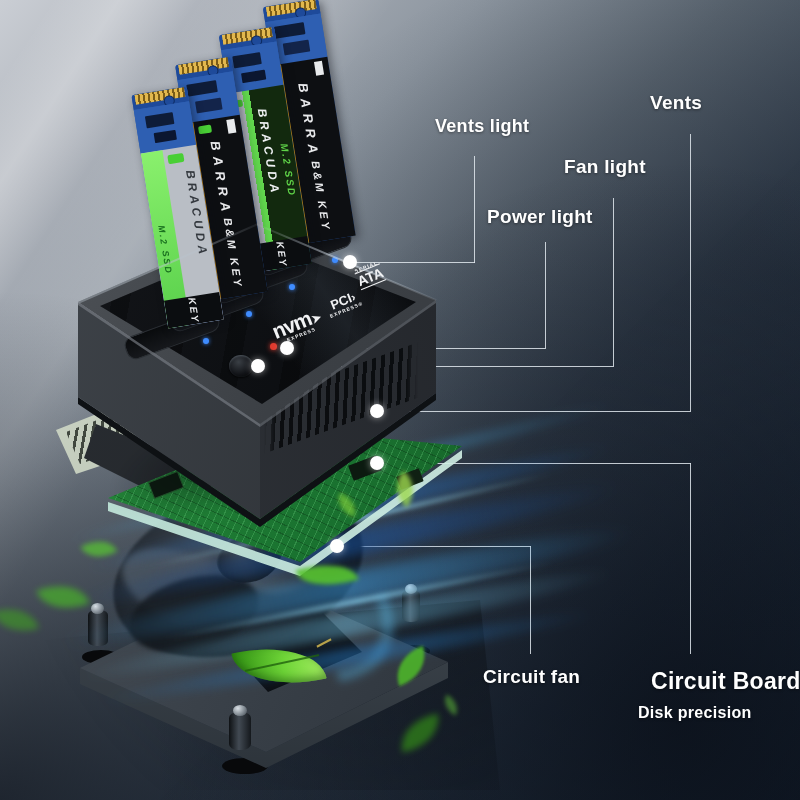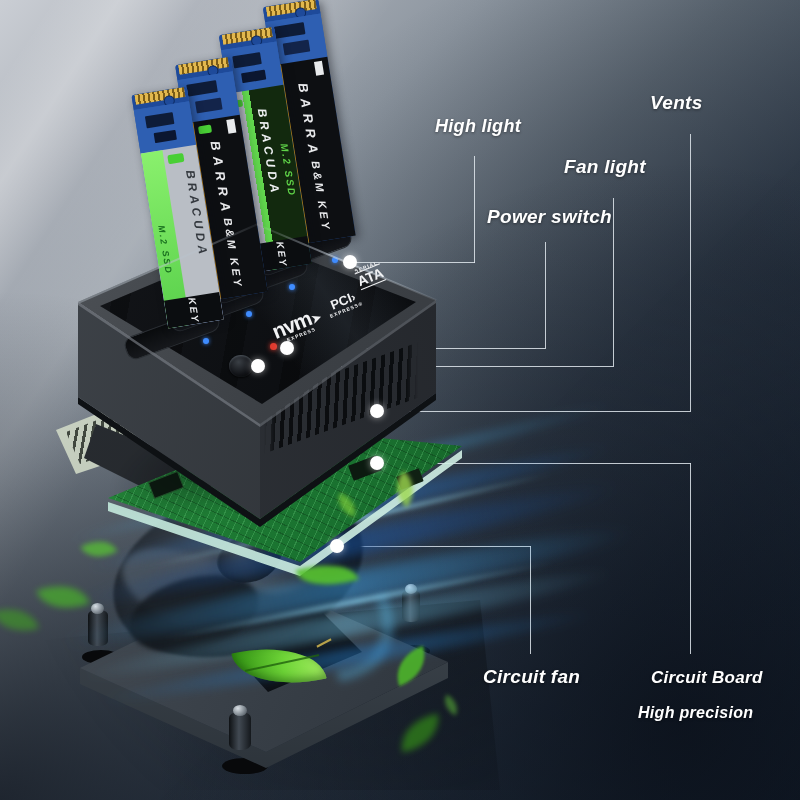--- a/index.html
+++ b/index.html
@@ -6,22 +6,22 @@
   #canvas{position:relative;width:800px;height:800px;overflow:hidden;
           font-family:"Liberation Sans",sans-serif;
           background:linear-gradient(135deg,#caced4 0%,#adb2ba 14%,#8d96a0 30%,#5d6873 46%,#3b4755 60%,#27334231 0),
           linear-gradient(135deg,#c9cdd3 0%,#aeb3bb 14%,#8d96a0 30%,#5d6873 46%,#3a4654 62%,#222e3d 78%,#15202e 92%,#101a28 100%);}
   .ov{position:absolute;inset:0;pointer-events:none;}
   .poly{position:absolute;inset:0;}
   .seg,.cl-seg{position:absolute;background:rgba(224,231,237,.85);}
   .cl-dot{position:absolute;width:14px;height:14px;border-radius:50%;background:#fff;
           box-shadow:0 0 7px rgba(255,255,255,.55);}
   .cl-label{position:absolute;color:#fff;font-weight:bold;white-space:nowrap;
-            text-shadow:0 1px 3px rgba(0,0,0,.45);letter-spacing:.3px;font-style:italic;}
-  .fs16{font-size:16px}.fs17{font-size:17px}.fs18{font-size:18px}.fs19{font-size:19px}
+            text-shadow:0 1px 3px rgba(0,0,0,.45);letter-spacing:.3px;}
+  .fs16{font-size:16px}.fs17{font-size:23px}.fs18{font-size:18px}.fs19{font-size:19px}
   
   .ssd{position:absolute;width:56px;background:#2e5fb2;border-radius:3px;
        transform-origin:50% 100%;transform:rotate(-9deg);
        box-shadow:3px 3px 10px rgba(10,14,20,.45);display:flex;flex-direction:column;}
   .conn{height:15px;position:relative;background:#1e4a9a;border-radius:3px 3px 0 0;overflow:hidden;}
   .conn::before{content:"";position:absolute;left:3px;right:3px;top:0;height:10px;
        background:repeating-linear-gradient(90deg,#e2b84e 0 3px,#7a5c17 3px 5px);}
   .notch{position:absolute;top:6px;right:14px;width:9px;height:9px;border-radius:50%;
        background:#1e4a9a;border:1px solid #0c2a60;}
   .pcbsec{height:44px;position:relative;background:#2e5fb2;}
@@ -249,46 +249,46 @@
       <div class="keyband">
         <span class="keytxt">KEY</span>
       </div>
     </div>
   </div>
 
   <div>
     <div class="cl-seg" style="left:350px;top:262px;width:125px;height:1px;"></div>
     <div class="cl-seg" style="left:474px;top:156px;width:1px;height:107px;"></div>
     <div class="cl-dot" style="left:343px;top:255px;z-index:50;"></div>
-    <div class="cl-label fs18" style="left:435px;top:116px;z-index:50;">High light</div>
+    <div class="cl-label fs18" style="left:435px;top:116px;z-index:50;">Vents light</div>
   </div>
   <div>
     <div class="cl-seg" style="left:287px;top:348px;width:259px;height:1px;"></div>
     <div class="cl-seg" style="left:545px;top:242px;width:1px;height:106px;"></div>
     <div class="cl-dot" style="left:280px;top:341px;z-index:50;"></div>
-    <div class="cl-label fs19" style="left:487px;top:206px;z-index:50;">Power switch</div>
+    <div class="cl-label fs19" style="left:487px;top:206px;z-index:50;">Power light</div>
   </div>
   <div>
     <div class="cl-seg" style="left:258px;top:366px;width:356px;height:1px;"></div>
     <div class="cl-seg" style="left:613px;top:198px;width:1px;height:168px;"></div>
     <div class="cl-dot" style="left:251px;top:359px;z-index:50;"></div>
     <div class="cl-label fs19" style="left:564px;top:156px;z-index:50;">Fan light</div>
   </div>
   <div>
     <div class="cl-seg" style="left:377px;top:411px;width:314px;height:1px;"></div>
     <div class="cl-seg" style="left:690px;top:134px;width:1px;height:277px;"></div>
     <div class="cl-dot" style="left:370px;top:404px;z-index:50;"></div>
     <div class="cl-label fs19" style="left:650px;top:92px;z-index:50;">Vents</div>
   </div>
   <div>
     <div class="cl-seg" style="left:377px;top:463px;width:314px;height:1px;"></div>
     <div class="cl-seg" style="left:690px;top:463px;width:1px;height:191px;"></div>
     <div class="cl-dot" style="left:370px;top:456px;z-index:50;"></div>
     <div class="cl-label fs17" style="left:651px;top:668px;z-index:50;">Circuit Board</div>
-    <div class="cl-label fs16" style="left:638px;top:704px;z-index:50;">High precision</div>
+    <div class="cl-label fs16" style="left:638px;top:704px;z-index:50;">Disk precision</div>
   </div>
   <div>
     <div class="cl-seg" style="left:337px;top:546px;width:194px;height:1px;"></div>
     <div class="cl-seg" style="left:530px;top:546px;width:1px;height:108px;"></div>
     <div class="cl-dot" style="left:330px;top:539px;z-index:50;"></div>
     <div class="cl-label fs19" style="left:483px;top:666px;z-index:50;">Circuit fan</div>
   </div>
 
 </div>
 

